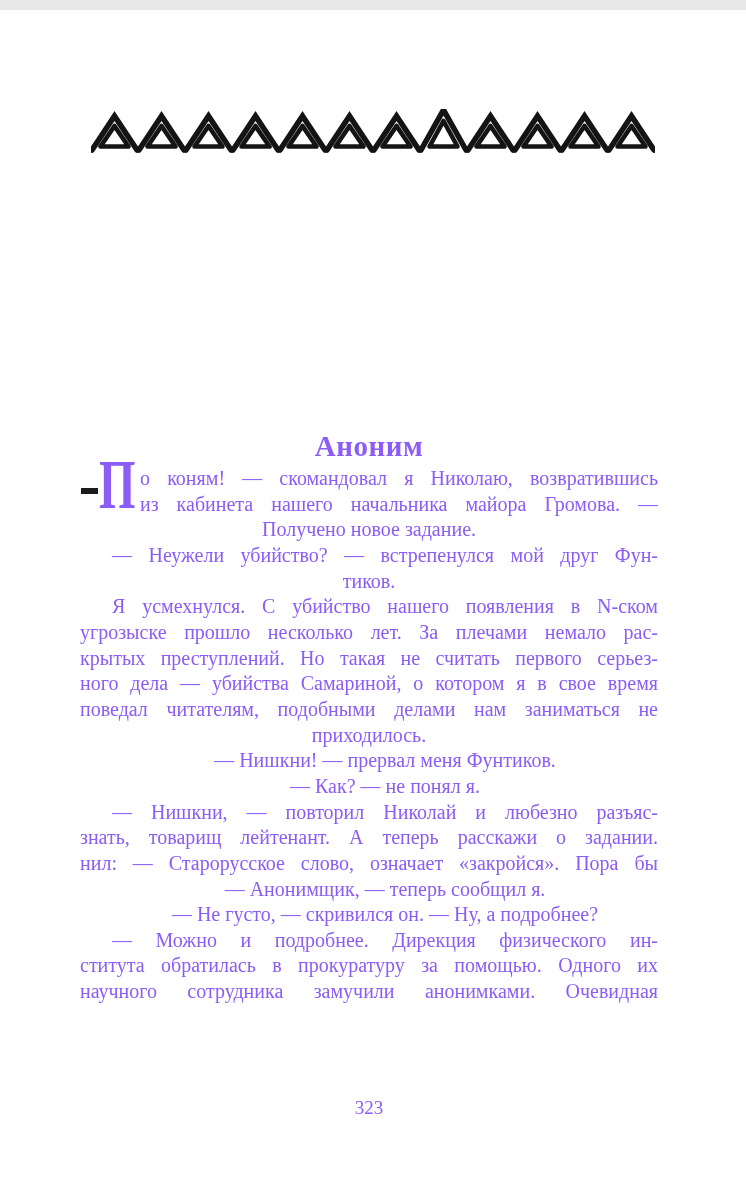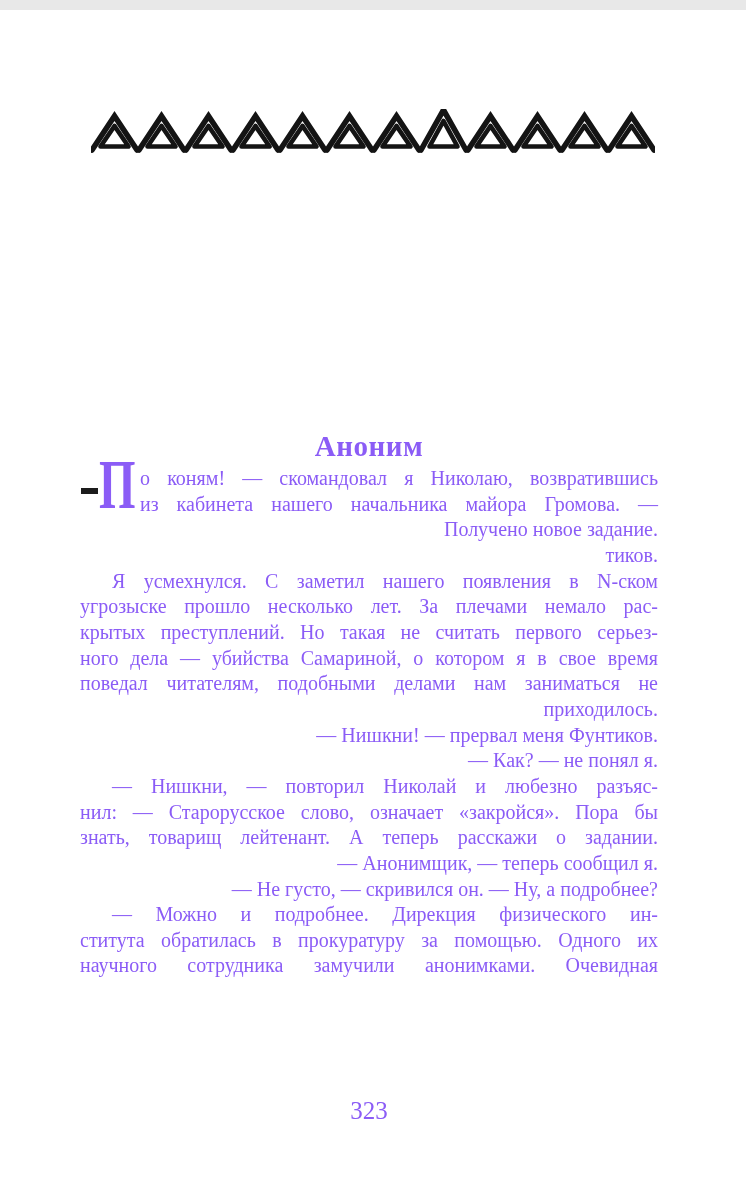--- a/index.html
+++ b/index.html
@@ -30,21 +30,21 @@
     letter-spacing:.5px;
   }
   
   .body-text{
     position:absolute;
     top:456px;left:80px;width:578px;
     font-size:20px;
     line-height:25.65px;
   }
   .para{margin:0;padding:0;}
-  .line{text-align:right;}
+  .line{text-align:center;}
   .line.jl{text-align:justify;text-align-last:justify;text-justify:inter-word;}
   .line.ind{text-indent:32px;}
   
   .dc-row{display:flex;}
   .dropcap{
     position:relative;
     flex:0 0 60px;width:60px;
     height:51.3px;
   }
   .dc-dash{
@@ -58,21 +58,21 @@
     font-weight:bold;
     transform:scaleX(.68);
     transform-origin:0 0;
   }
   .dc-lines{flex:1 1 auto;min-width:0;}
   
   .page-number{
     position:absolute;
     top:1087px;left:80px;width:578px;
     text-align:center;
-    font-size:25px;
+    font-size:19px;
   }
 </style>
 </head>
 <body>
 
 <div class="page">
   <div class="ornament"><svg width="564" height="44" viewBox="0 0 564 44" xmlns="http://www.w3.org/2000/svg">
         <path class="orn-outer" d="M1 41 L23.5 7 L46 41"></path>
         <path class="orn-inner" d="M9.5 37.5 L23.5 17 L37.5 37.5 Z"></path>
         <path class="orn-outer" d="M48 41 L70.5 7 L93 41"></path>
@@ -107,40 +107,41 @@
             <span class="dc-letter">П</span>
           </span>
           <div class="dc-lines">
             <div class="line jl">о коням! — скомандовал я Николаю, возвратившись</div>
             <div class="line jl">из кабинета нашего начальника майора Громова. —</div>
           </div>
         </div>
         <div class="line">Получено новое задание.</div>
       </div>
       <div class="para">
+        <div class="line jl ind">— Неужели убийство? — встрепенулся мой друг Фун-</div>
         <div class="line">тиков.</div>
       </div>
       <div class="para">
-        <div class="line jl ind">Я усмехнулся. С заметил нашего появления в N-ском</div>
+        <div class="line jl ind">Я усмехнулся. С убийство нашего появления в N-ском</div>
         <div class="line jl">угрозыске прошло несколько лет. За плечами немало рас-</div>
         <div class="line jl">крытых преступлений. Но такая не считать первого серьез-</div>
         <div class="line jl">ного дела — убийства Самариной, о котором я в свое время</div>
         <div class="line jl">поведал читателям, подобными делами нам заниматься не</div>
         <div class="line">приходилось.</div>
       </div>
       <div class="para">
         <div class="line ind">— Нишкни! — прервал меня Фунтиков.</div>
       </div>
       <div class="para">
         <div class="line ind">— Как? — не понял я.</div>
       </div>
       <div class="para">
         <div class="line jl ind">— Нишкни, — повторил Николай и любезно разъяс-</div>
+        <div class="line jl">знать, товарищ лейтенант. А теперь расскажи о задании.</div>
         <div class="line jl">нил: — Старорусское слово, означает «закройся». Пора бы</div>
-        <div class="line jl">знать, товарищ лейтенант. А теперь расскажи о задании.</div>
       </div>
       <div class="para">
         <div class="line ind">— Анонимщик, — теперь сообщил я.</div>
       </div>
       <div class="para">
         <div class="line ind">— Не густо, — скривился он. — Ну, а подробнее?</div>
       </div>
       <div class="para">
         <div class="line jl ind">— Можно и подробнее. Дирекция физического ин-</div>
         <div class="line jl">ститута обратилась в прокуратуру за помощью. Одного их</div>

